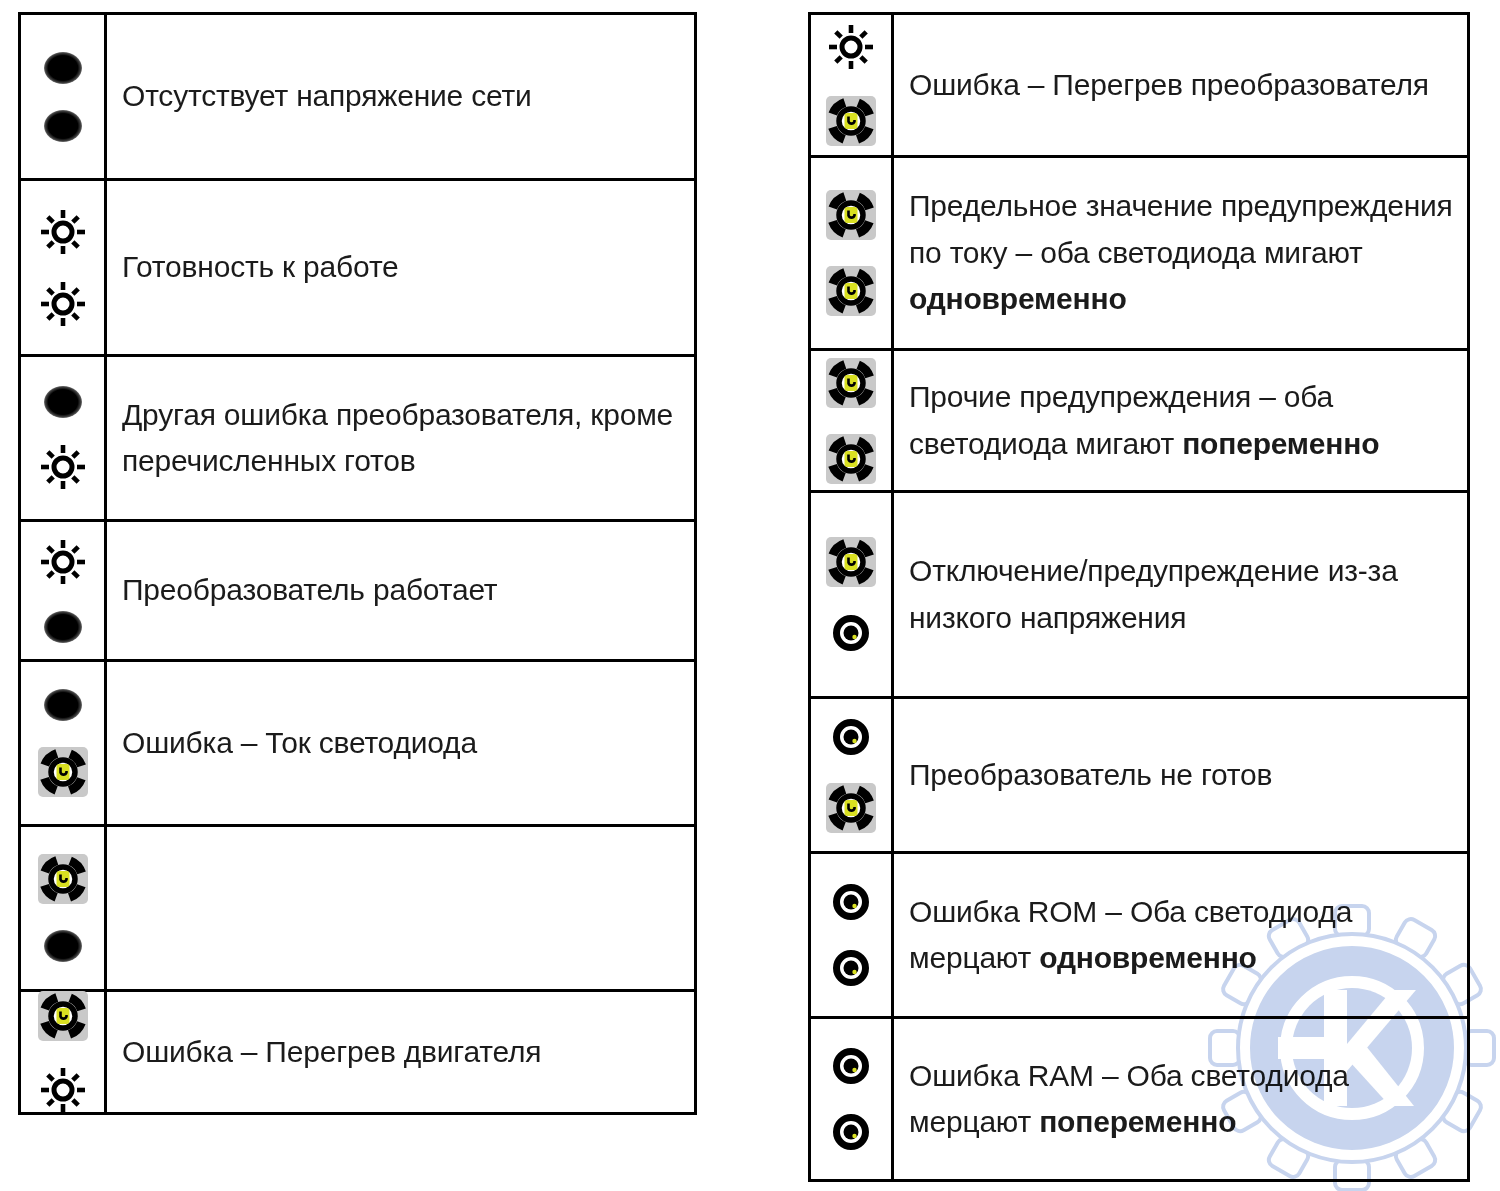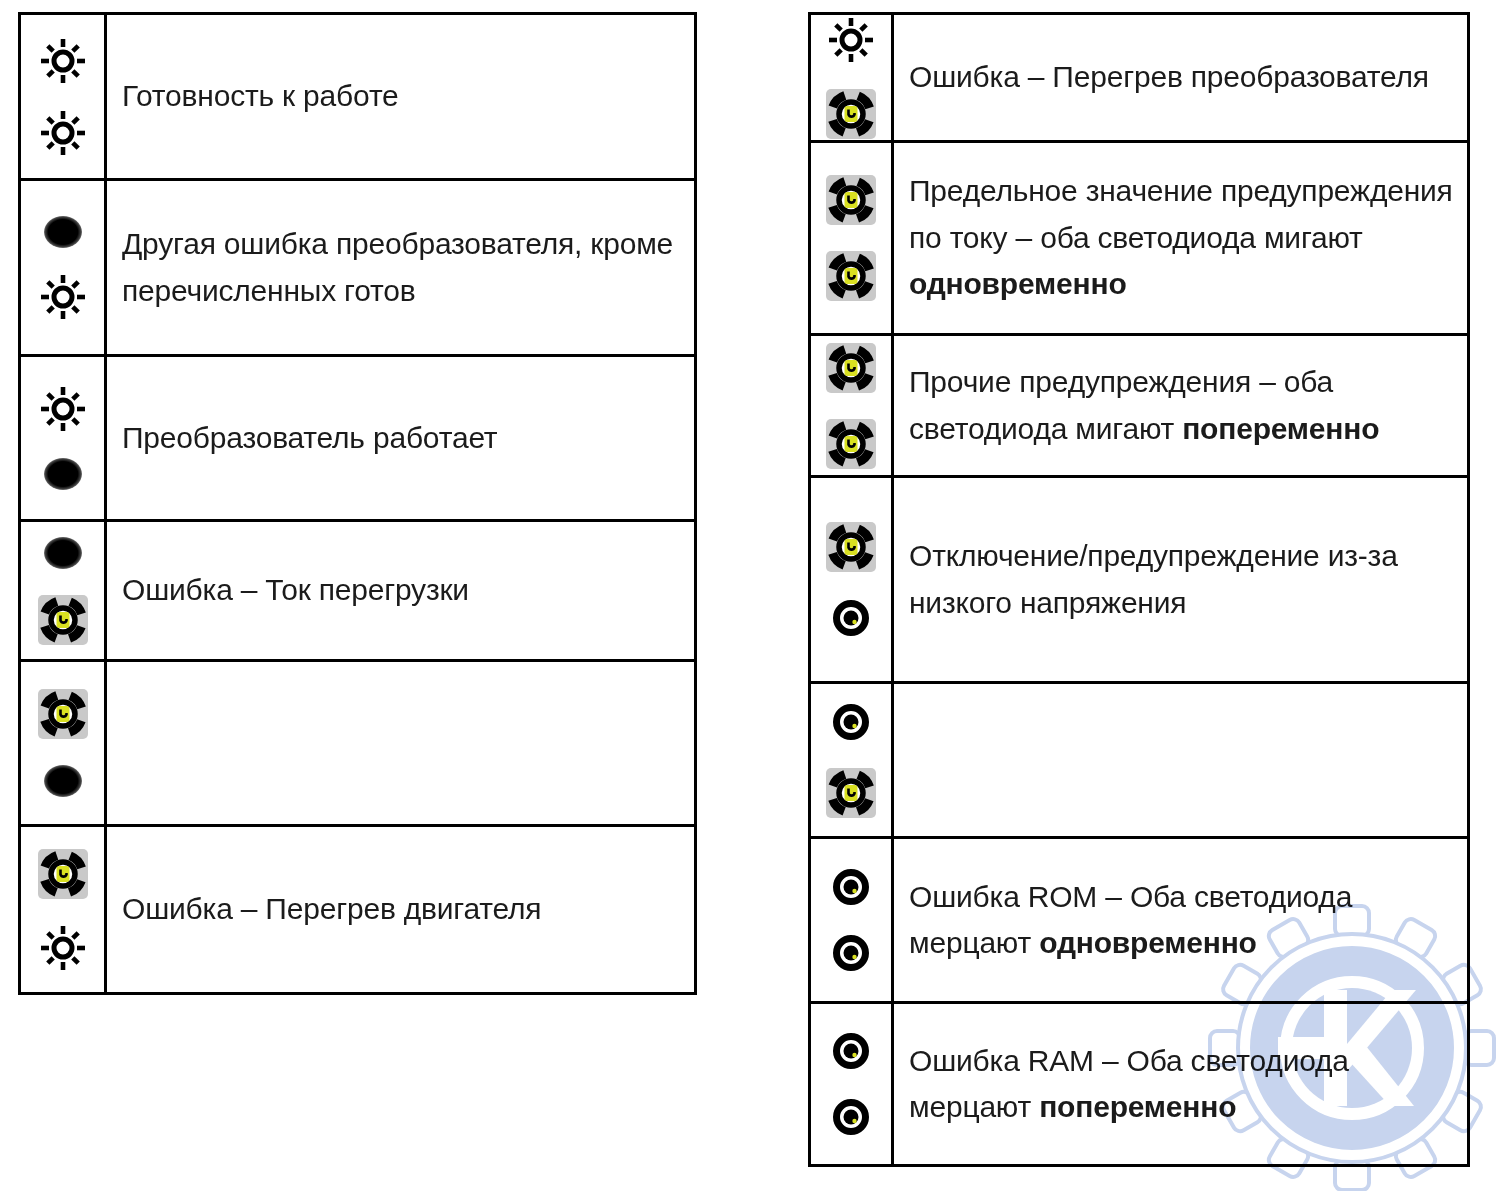--- a/index.html
+++ b/index.html
@@ -26,21 +26,21 @@
     box-sizing:border-box;
   }
   .row:last-child{border-bottom:none;}
   .tL .row:nth-child(1){height:166px}
   .tL .row:nth-child(2){height:176px}
   .tL .row:nth-child(3){height:165px}
   .tL .row:nth-child(4){height:140px}
   .tL .row:nth-child(5){height:165px}
   .tL .row:nth-child(6){height:165px}
   .tL .row:nth-child(7){height:120px}
-  .tR .row:nth-child(1){height:128px}
+  .tR .row:nth-child(1){height:143px}
   .tR .row:nth-child(2){height:193px}
   .tR .row:nth-child(3){height:142px}
   .tR .row:nth-child(4){height:206px}
   .tR .row:nth-child(5){height:155px}
   .tR .row:nth-child(6){height:165px}
   .tR .row:nth-child(7){height:160px}
   .icon-cell{
     border-right:3px solid #000;
     box-sizing:border-box;
     display:flex;
@@ -78,20 +78,33 @@
     z-index:10;
   }
 </style>
 </head>
 <body>
 
 <div class="led-table tL">
   <div class="row">
     <div class="icon-cell">
       <span class="led">
+          <span class="led-off-dot"></span>
+        </span>
+      <span class="led">
+          <span class="led-off-dot"></span>
+        </span>
+    </div>
+    <div class="text-cell">
+        <span><span>Отсутствует напряжение сети</span></span>
+      </div>
+  </div>
+  <div class="row">
+    <div class="icon-cell">
+      <span class="led">
           <svg width="46" height="46" viewBox="0 0 46 46" xmlns="http://www.w3.org/2000/svg">
             <circle cx="23" cy="23" r="9" fill="none" stroke="#000" stroke-width="5"></circle>
             <g stroke="#000" stroke-width="4.6">
               <line x1="23" y1="1" x2="23" y2="9"></line>
               <line x1="23" y1="37" x2="23" y2="45"></line>
               <line x1="1" y1="23" x2="9" y2="23"></line>
               <line x1="37" y1="23" x2="45" y2="23"></line>
               <line x1="7.8" y1="7.8" x2="13.2" y2="13.2"></line>
               <line x1="38.2" y1="7.8" x2="32.8" y2="13.2"></line>
               <line x1="7.8" y1="38.2" x2="13.2" y2="32.8"></line>
@@ -178,21 +191,21 @@
           <svg width="50" height="50" viewBox="0 0 50 50" xmlns="http://www.w3.org/2000/svg">
             <rect x="0" y="0" width="50" height="50" rx="5" fill="#c9c9c9"></rect>
             <circle cx="25" cy="25" r="19.5" fill="none" stroke="#000" stroke-width="9" stroke-dasharray="17 13.6" stroke-dashoffset="-6.8"></circle>
             <circle cx="25" cy="25" r="12" fill="#fff" stroke="#000" stroke-width="5.5"></circle>
             <rect x="18.5" y="17" width="13" height="16" rx="3" fill="#d9e021"></rect>
             <path d="M22.5 20.5 v5 a3.2 3.2 0 0 0 6 0 v-1.5" fill="none" stroke="#000" stroke-width="2.6"></path>
           </svg>
         </span>
     </div>
     <div class="text-cell">
-        <span><span>Ошибка – Ток перегрузки</span></span>
+        <span><span>Ошибка – Ток светодиода</span></span>
       </div>
   </div>
   <div class="row">
     <div class="icon-cell">
       <span class="led">
           <svg width="50" height="50" viewBox="0 0 50 50" xmlns="http://www.w3.org/2000/svg">
             <rect x="0" y="0" width="50" height="50" rx="5" fill="#c9c9c9"></rect>
             <circle cx="25" cy="25" r="19.5" fill="none" stroke="#000" stroke-width="9" stroke-dasharray="17 13.6" stroke-dashoffset="-6.8"></circle>
             <circle cx="25" cy="25" r="12" fill="#fff" stroke="#000" stroke-width="5.5"></circle>
             <rect x="18.5" y="17" width="13" height="16" rx="3" fill="#d9e021"></rect>
@@ -354,20 +367,23 @@
       <span class="led">
           <svg width="50" height="50" viewBox="0 0 50 50" xmlns="http://www.w3.org/2000/svg">
             <rect x="0" y="0" width="50" height="50" rx="5" fill="#c9c9c9"></rect>
             <circle cx="25" cy="25" r="19.5" fill="none" stroke="#000" stroke-width="9" stroke-dasharray="17 13.6" stroke-dashoffset="-6.8"></circle>
             <circle cx="25" cy="25" r="12" fill="#fff" stroke="#000" stroke-width="5.5"></circle>
             <rect x="18.5" y="17" width="13" height="16" rx="3" fill="#d9e021"></rect>
             <path d="M22.5 20.5 v5 a3.2 3.2 0 0 0 6 0 v-1.5" fill="none" stroke="#000" stroke-width="2.6"></path>
           </svg>
         </span>
     </div>
+    <div class="text-cell">
+        <span><span>Преобразователь не готов</span></span>
+      </div>
   </div>
   <div class="row">
     <div class="icon-cell">
       <span class="led">
           <svg width="40" height="40" viewBox="0 0 40 40" xmlns="http://www.w3.org/2000/svg">
             <circle cx="20" cy="20" r="14.5" fill="none" stroke="#000" stroke-width="7"></circle>
             <circle cx="20" cy="20" r="7.5" fill="#000"></circle>
             <circle cx="23.5" cy="24" r="2.2" fill="#d9e021"></circle>
           </svg>
         </span>

